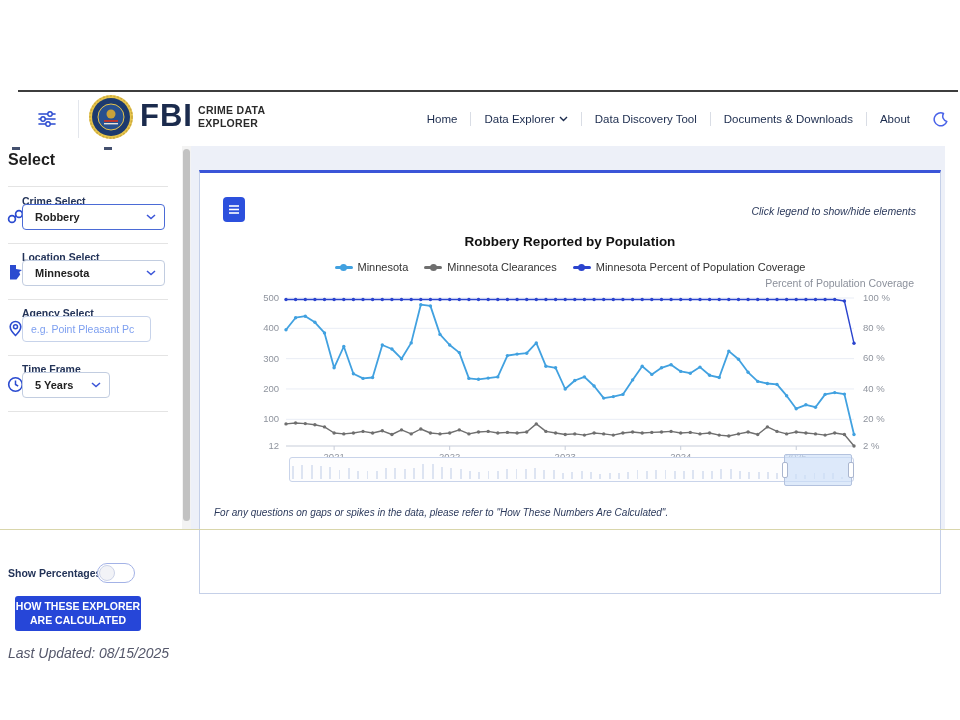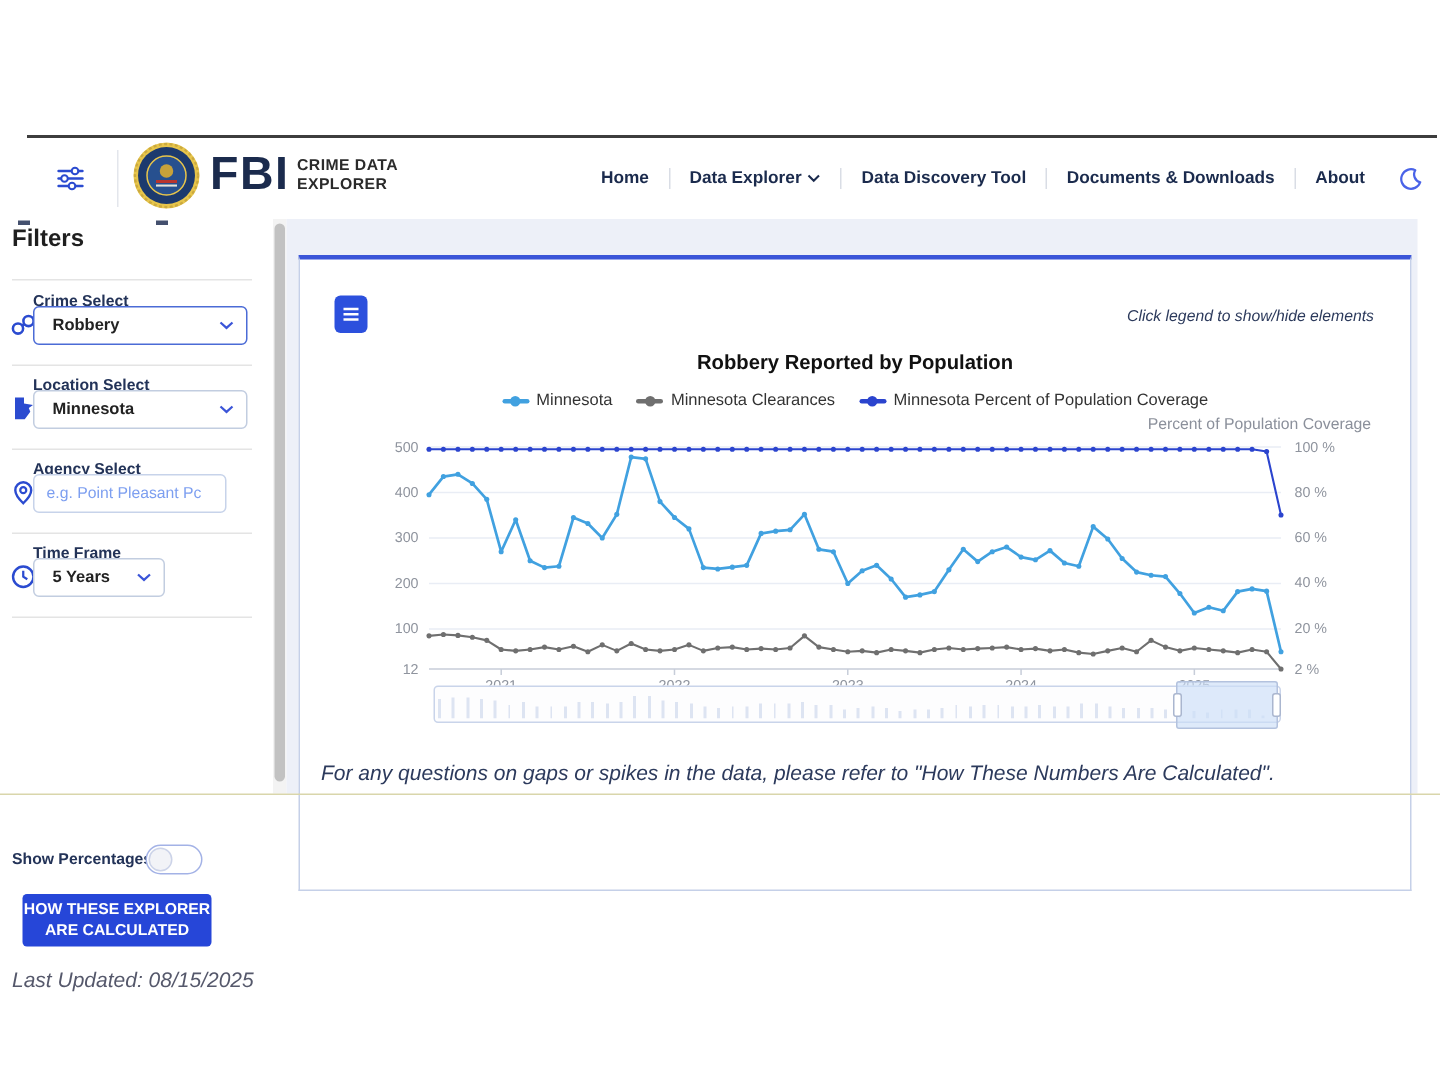--- a/index.html
+++ b/index.html
@@ -11,21 +11,21 @@
   .top-line { position:absolute; left:18px; top:90px; width:940px; height:2px; background:#3d3d3d; }
 
   
   .header { position:absolute; left:18px; top:92px; width:940px; height:68px; background:#fff; }
   .sliders-btn { position:absolute; left:12px; top:14px; width:34px; height:26px; display:flex; align-items:center; justify-content:center; cursor:pointer; }
   .hdr-divider { position:absolute; left:60px; top:8px; width:1px; height:38px; background:#e3e6ec; }
   .seal { position:absolute; left:70px; top:2px; width:46px; height:46px; }
   .fbi-word { position:absolute; left:122px; top:6px; font-size:31px; font-weight:bold; color:#1b2b4d; letter-spacing:1px; }
   .cde { position:absolute; left:180px; top:12px; font-size:10.5px; font-weight:bold; color:#2b2b2b; line-height:1.25; letter-spacing:.3px; }
   .nav { position:absolute; right:4px; top:0; height:54px; display:flex; align-items:center; gap:0; }
-  .nav-item { font-size:11.5px; font-weight:bold; color:#1b2b4d; padding:0 13px; white-space:nowrap; cursor:pointer; display:flex; align-items:center; gap:4px; }
+  .nav-item { font-size:11.5px; font-weight:normal; color:#1b2b4d; padding:0 13px; white-space:nowrap; cursor:pointer; display:flex; align-items:center; gap:4px; }
   .nav-sep { width:1px; height:14px; background:#d9dde5; }
   .moon { padding:0 6px 0 10px; cursor:pointer; display:flex; align-items:center; }
 
   
   .sidebar { position:absolute; left:0; top:146px; width:182px; height:383px; background:#fff; }
   .clip-mark { position:absolute; height:3px; background:#44506e; top:1px; }
   .filters-title { position:absolute; left:8px; top:5px; font-size:16px; font-weight:bold; color:#1f1f1f; }
   .sb-div { position:absolute; left:8px; width:160px; height:1px; background:#e4e4e4; }
   .sb-label { position:absolute; left:22px; font-size:10.5px; font-weight:bold; color:#233358; }
   .sb-icon { position:absolute; left:7px; width:17px; height:17px; }
@@ -48,21 +48,21 @@
   .card { position:absolute; left:199px; top:170px; width:742px; height:424px; background:#fff; border:1px solid #c5d0e8; border-top:3px solid #3b55d8; }
   .burger-btn { position:absolute; left:23px; top:24px; width:22px; height:25px; background:#2c50dd; border:none; border-radius:4px; cursor:pointer; display:flex; align-items:center; justify-content:center; }
   .legend-hint { position:absolute; right:24px; top:32px; font-size:10.5px; font-style:italic; color:#2c3a5c; }
   .chart-title { position:absolute; left:0; top:61px; width:100%; text-align:center; font-size:13.5px; font-weight:bold; color:#111; }
   .legend { position:absolute; left:0; top:88px; width:100%; display:flex; justify-content:center; gap:16px; }
   .legend-item { display:flex; align-items:center; gap:5px; cursor:pointer; }
   .legend-marker { position:relative; width:18px; height:3px; border-radius:2px; }
   .legend-marker::after { content:""; position:absolute; left:5.5px; top:-2px; width:7px; height:7px; border-radius:50%; background:inherit; }
   .legend-label { font-size:11px; color:#333; }
   .right-axis-title { position:absolute; right:26px; top:104px; font-size:10.5px; color:#8b909b; }
-  .chart-note { position:absolute; left:14px; top:334px; font-size:14px; font-style:italic; color:#2c3a5c; }
+  .chart-note { position:absolute; left:14px; top:334px; font-size:10px; font-style:italic; color:#2c3a5c; }
 
   .plot-svg { position:absolute; left:0px; top:116px; }
 
   
   .navigator { position:absolute; left:89px; top:284px; width:565px; height:25px; border:1px solid #c9d4ea; border-radius:3px; background:#fdfdfe; }
   .nav-bars { position:absolute; left:2px; bottom:2px; width:559px; height:18px; display:flex; align-items:flex-end; gap:0; overflow:hidden; }
   .nav-bars div { width:2px; margin-right:7.45px; background:#dde4f2; }
   .nav-selection { position:absolute; left:494px; top:-4px; width:68px; height:32px; background:rgba(205,223,248,.65); border:1px solid #b3c2de; border-radius:2px; cursor:grab; }
   .nav-handle { position:absolute; top:7px; width:6px; height:16px; background:#fff; border:1px solid #aab6cf; border-radius:2px; cursor:ew-resize; }
   .nav-handle.left { left:-3px; } .nav-handle.right { right:-3px; }
@@ -125,21 +125,21 @@
         <svg width="15" height="15" viewBox="0 0 15 15">
             <path d="M10.5 1.5 A6.5 6.5 0 1 0 13.8 9.5 A5.4 5.4 0 0 1 10.5 1.5 Z" fill="none" stroke="#4a63e8" stroke-width="1.5" stroke-linejoin="round"></path>
           </svg>
       </span>
     </nav>
   </div>
 
   <aside class="sidebar">
     <div class="clip-mark" style="left:12px;width:8px;"></div>
     <div class="clip-mark" style="left:104px;width:8px;"></div>
-    <div class="filters-title">Filters</div>
+    <div class="filters-title">Select</div>
     <div class="sb-div" style="top:40px;"></div>
 
     <div class="sb-label" style="top:49px;">Crime Select</div>
     <span class="sb-icon" style="top:62px;">
       <svg width="17" height="17" viewBox="0 0 17 17">
           <g fill="none" stroke="#2b4bd0" stroke-width="1.7">
             <circle cx="5" cy="11" r="3.4"></circle>
             <circle cx="12" cy="6" r="3.4"></circle>
             <path d="M7.5 8.8 L9.5 8.2"></path>
           </g>

